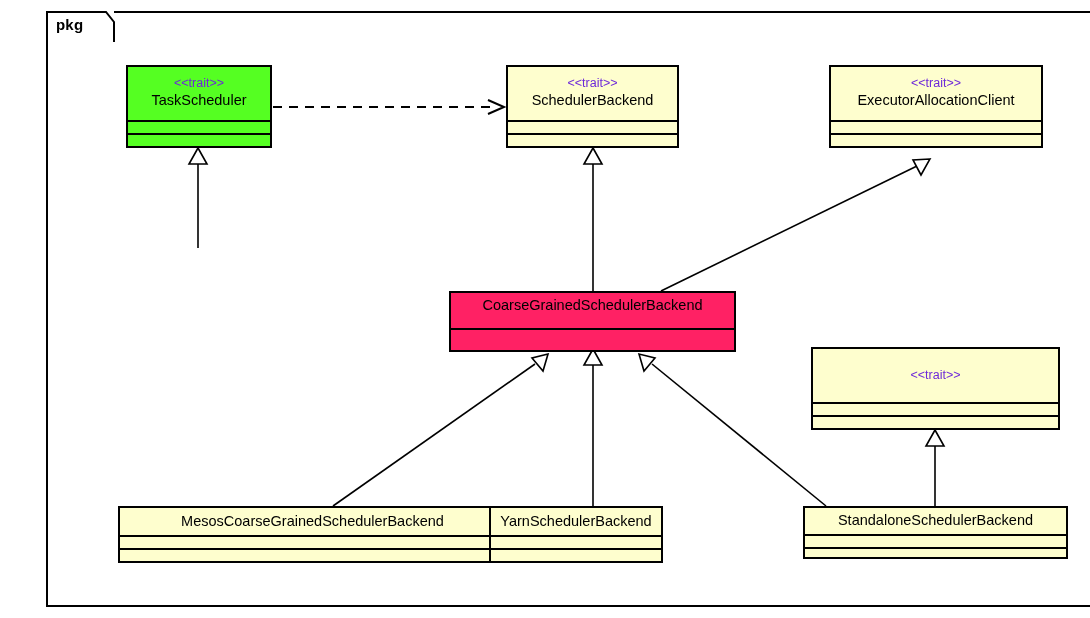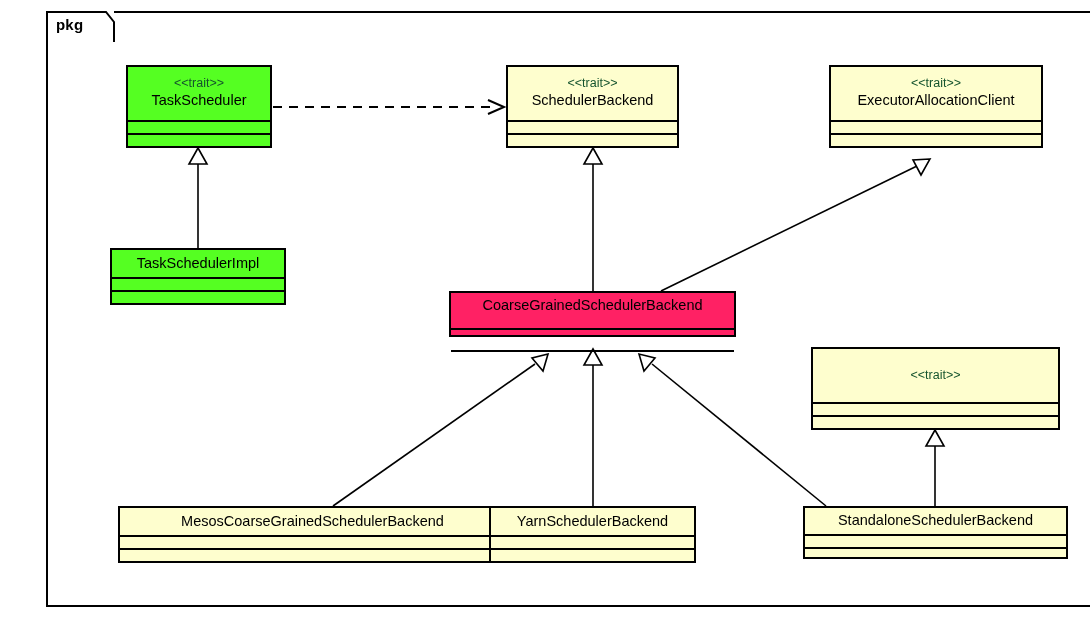--- a/index.html
+++ b/index.html
@@ -80,21 +80,21 @@
   .node-head {
     flex: 1 1 auto;
     display: flex;
     flex-direction: column;
     align-items: center;
     justify-content: center;
     padding: 3px 8px 4px 8px;
   }
   .stereotype {
     font-size: 12.5px;
-    color: #14532d;
+    color: #6d28d9;
     line-height: 15px;
     white-space: nowrap;
   }
   .node-title {
     font-size: 14.5px;
     font-weight: normal;
     color: #000000;
     line-height: 19px;
     white-space: nowrap;
   }
@@ -202,29 +202,22 @@
 
   <div class="node" style="left:793px; top:65px; width:214px; height:83px;">
     <div class="node-head">
       <div class="stereotype">&lt;&lt;trait&gt;&gt;</div>
       <div class="node-title">ExecutorAllocationClient</div>
     </div>
     <div class="node-compartment"></div>
     <div class="node-compartment"></div>
   </div>
 
-  <div class="node green" style="left:74px; top:248px; width:176px; height:57px;">
-    <div class="node-head">
-      <div class="node-title">TaskSchedulerImpl</div>
-    </div>
-    <div class="node-compartment"></div>
-    <div class="node-compartment"></div>
-  </div>
-
-  <div class="node pink" style="left:413px; top:291px; width:287px; height:46px;gap:9px;">
+
+  <div class="node pink" style="left:413px; top:291px; width:287px; height:61px;gap:9px;">
     <div class="node-head">
       <div class="node-title">CoarseGrainedSchedulerBackend</div>
     </div>
     <div class="node-compartment"></div>
     <div class="node-compartment"></div>
   </div>
 
   <div class="node" style="left:775px; top:347px; width:249px; height:83px;">
     <div class="node-head">
       <div class="stereotype">&lt;&lt;trait&gt;&gt;</div>
@@ -234,21 +227,21 @@
   </div>
 
   <div class="node" style="left:82px; top:506px; width:389px; height:57px;">
     <div class="node-head">
       <div class="node-title">MesosCoarseGrainedSchedulerBackend</div>
     </div>
     <div class="node-compartment"></div>
     <div class="node-compartment"></div>
   </div>
 
-  <div class="node" style="left:453px; top:506px; width:207px; height:57px;">
+  <div class="node" style="left:453px; top:506px; width:174px; height:57px;">
     <div class="node-head">
       <div class="node-title">YarnSchedulerBackend</div>
     </div>
     <div class="node-compartment"></div>
     <div class="node-compartment"></div>
   </div>
 
   <div class="node" style="left:767px; top:506px; width:265px; height:53px;">
     <div class="node-head">
       <div class="node-title">StandaloneSchedulerBackend</div>

